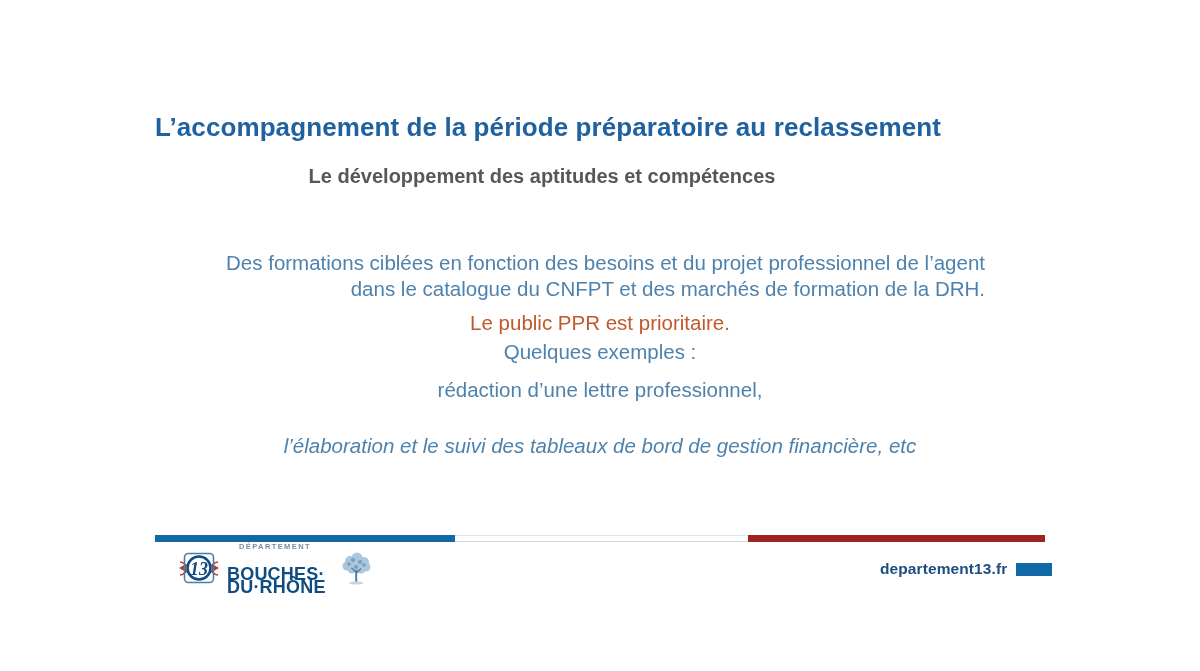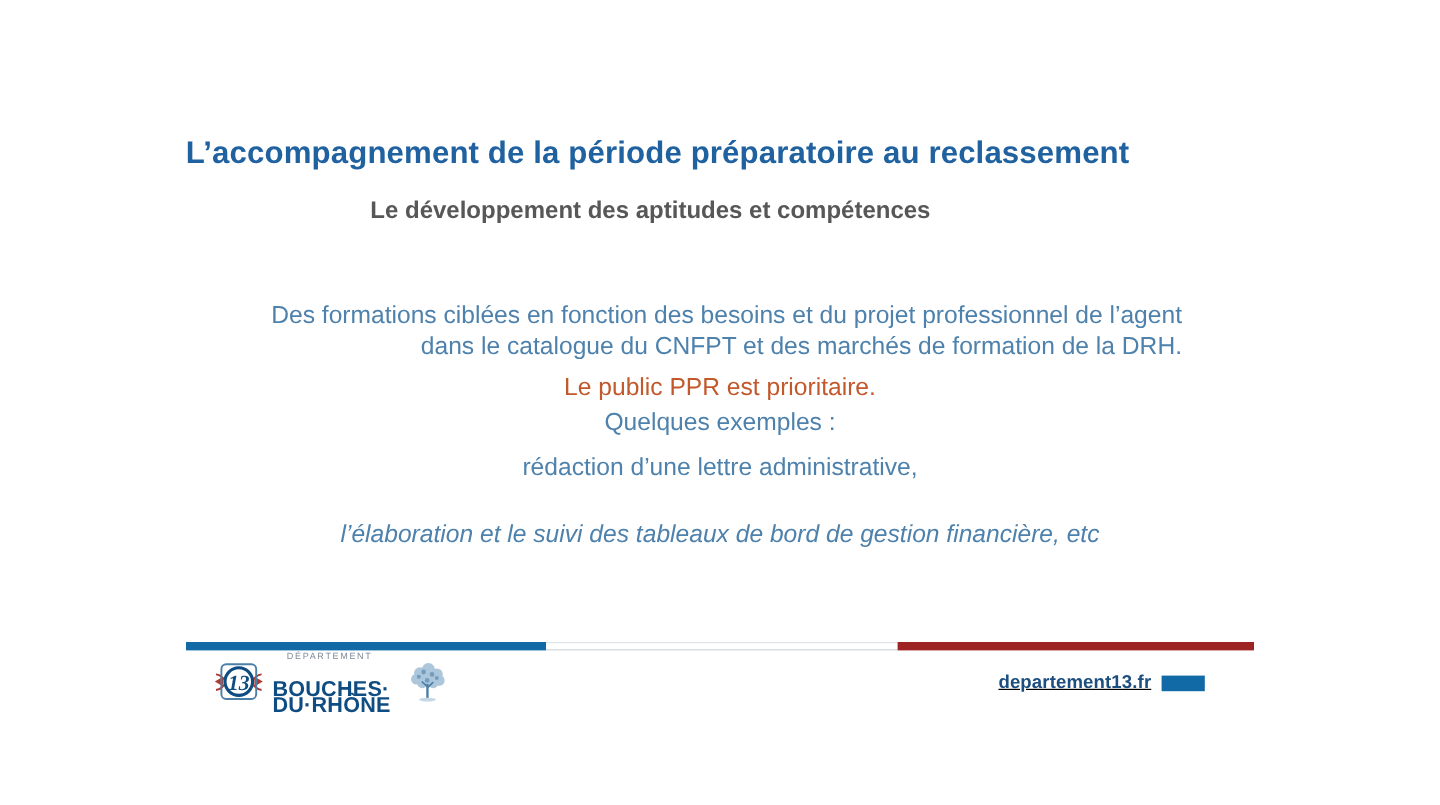--- a/index.html
+++ b/index.html
@@ -107,21 +107,21 @@
   }
   .logo-wordmark {
     margin-left: 7px;
     line-height: 1;
     flex: 0 0 auto;
   }
   .wm-dept {
     font-size: 7.5px;
     letter-spacing: 1.4px;
     color: #7E8C99;
-    font-weight: normal;
+    font-weight: bold;
     display: block;
     margin-bottom: 17px;
     padding-left: 12px;
   }
   .wm-main {
     font-size: 18px;
     font-weight: bold;
     color: #0F4C81;
     letter-spacing: 0.2px;
     display: block;
@@ -130,25 +130,24 @@
   .logo-tree {
     margin-left: 8px;
     width: 44px;
     height: 38px;
     flex: 0 0 auto;
   }
 
   
   .footer-site {
     position: absolute;
-    left: 832px;
+    left: 880px;
     top: 560px;
     display: flex;
     align-items: center;
-    text-decoration: underline;
   }
   .site-text {
     font-size: 15.5px;
     font-weight: bold;
     color: #1C4E80;
     letter-spacing: 0.1px;
   }
   .site-box {
     width: 36px;
     height: 13px;
@@ -163,21 +162,21 @@
 
   <div class="heading-block">
     <h1 class="slide-title">L’accompagnement de la période préparatoire au reclassement</h1>
     <h2 class="slide-subtitle">Le développement des aptitudes et compétences</h2>
   </div>
 
   <div class="body-block">
     <p class="body-line p-intro">Des formations ciblées en fonction des besoins et du projet professionnel de l’agent dans le catalogue du CNFPT et des marchés de formation de la DRH.</p>
     <p class="body-line p-highlight">Le public PPR est prioritaire.</p>
     <p class="body-line p-examples">Quelques exemples :</p>
-    <p class="body-line p-ex1">rédaction d’une lettre administrative,</p>
+    <p class="body-line p-ex1">rédaction d’une lettre professionnel,</p>
     <p class="body-line p-ex2">l’élaboration et le suivi des tableaux de bord de gestion financière, etc</p>
   </div>
 
   <div class="footer-rule">
     <div class="rule-blue"></div>
     <div class="rule-white"></div>
     <div class="rule-red"></div>
   </div>
 
   <div class="footer-logo">

